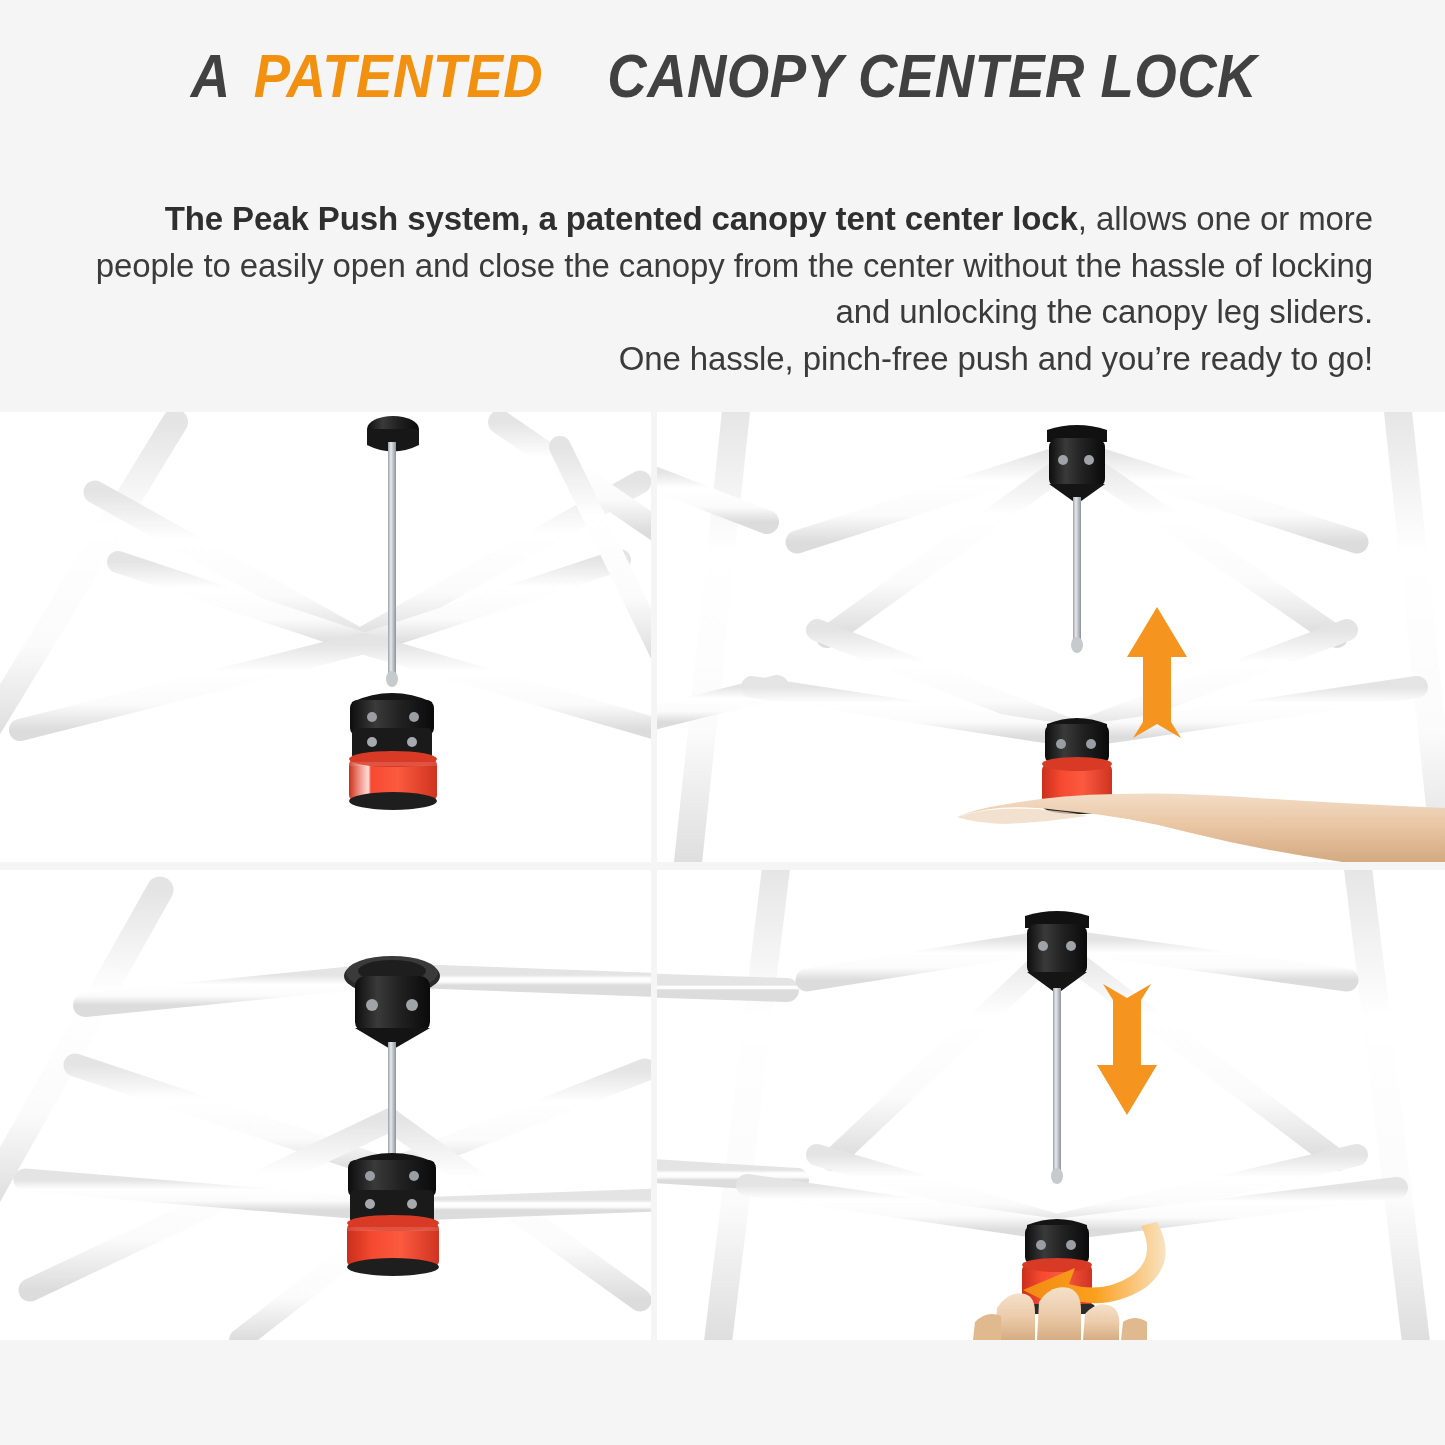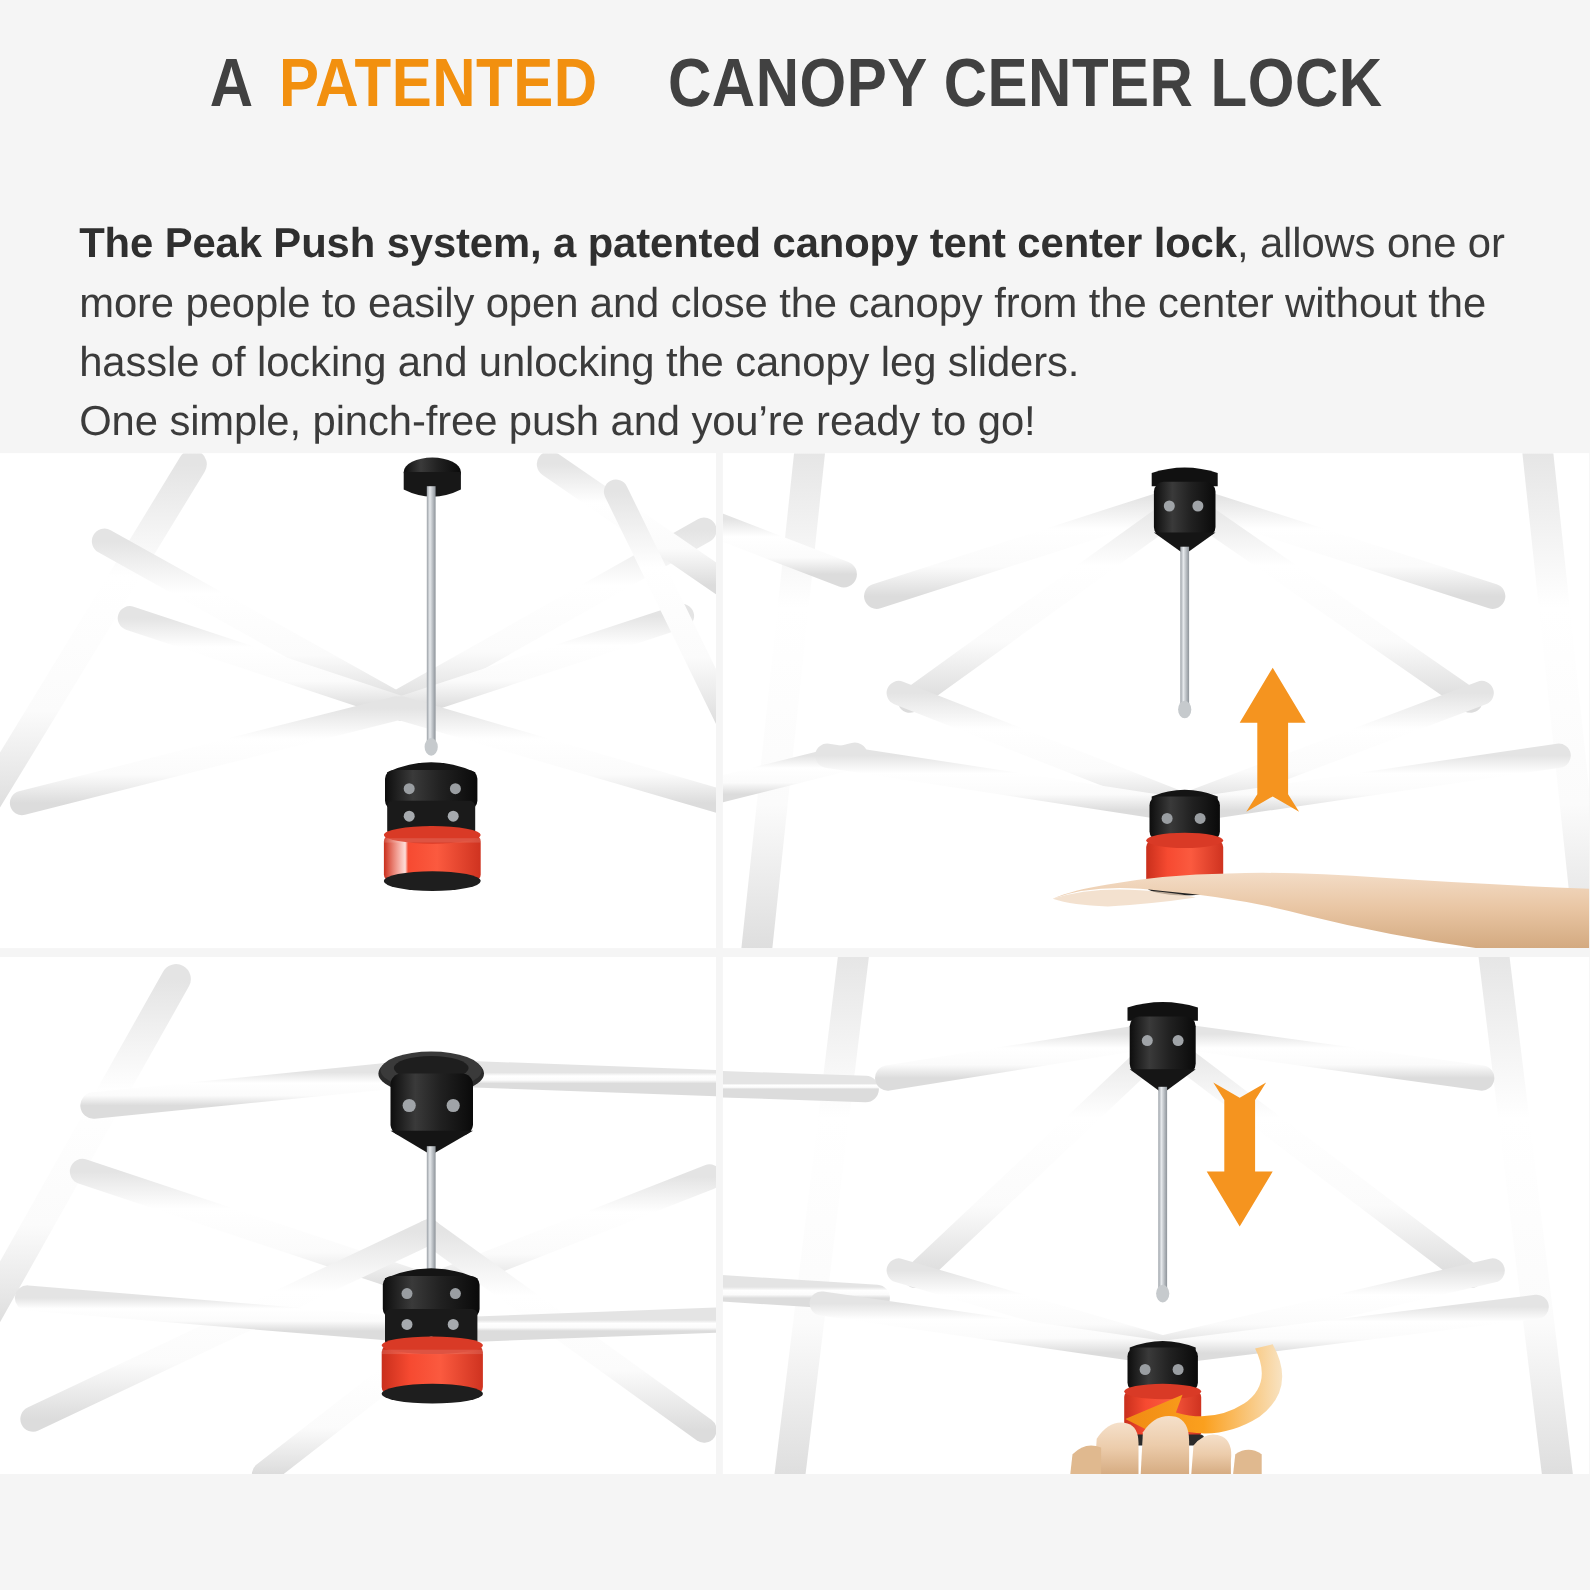--- a/index.html
+++ b/index.html
@@ -22,20 +22,21 @@
   
   .heading {
     position: absolute;
     top: 46px;
     left: 0;
     width: 1445px;
     text-align: center;
     line-height: 0.97;
     font-family: "Liberation Sans Narrow", "Liberation Sans", sans-serif;
     font-weight: bold;
+    font-style: italic;
     font-size: 62px;
     letter-spacing: 0.5px;
     color: #414141;
     text-transform: uppercase;
     padding-left: 44px;
   }
   .heading .ln { display: block; white-space: nowrap; }
   .heading .hl-dark {
     color: #414141;
     font-weight: bold;
@@ -50,23 +51,23 @@
     transform: scaleX(0.88);
     display: inline-block;
   }
 
   
   .body-copy {
     position: absolute;
     top: 196px;
     left: 72px;
     width: 1301px;
-    text-align: left;
+    text-align: right;
     font-family: "Liberation Sans Narrow", "Liberation Sans", sans-serif;
-    font-size: 38px;
+    font-size: 33px;
     line-height: 1.415;
     color: #3b3b3b;
     letter-spacing: -0.1px;
   }
   .body-copy .p2 { display: block; }
 
   
   .panels {
     position: absolute;
     top: 410px;
@@ -102,21 +103,21 @@
 <body>
 
 <div class="page">
 
   <div class="heading">
     <span class="ln"><span class="hl-dark">A </span><span class="hl-orange">PATENTED</span><span class="hl-dark"> CANOPY CENTER LOCK</span></span>
   </div>
 
   <div class="body-copy">
     <span style="font-weight:bold;color:#2f2f2f;">The Peak Push system, a patented canopy tent center lock</span><span>, allows one or more people to easily open and close the canopy from the center without the hassle of locking and unlocking the canopy leg sliders.</span>
-    <span class="p2">One simple, pinch-free push and you’re ready to go!</span>
+    <span class="p2">One hassle, pinch-free push and you’re ready to go!</span>
   </div>
 
   <div class="panels">
 
     <div class="panel p-tl">
       <svg viewBox="0 0 651 450" preserveAspectRatio="xMidYMid slice">
         <defs>
           <linearGradient id="tubeA" x1="0" y1="0" x2="0" y2="1">
             <stop offset="0%" stop-color="#e4e4e4"></stop>
             <stop offset="32%" stop-color="#ffffff"></stop>

